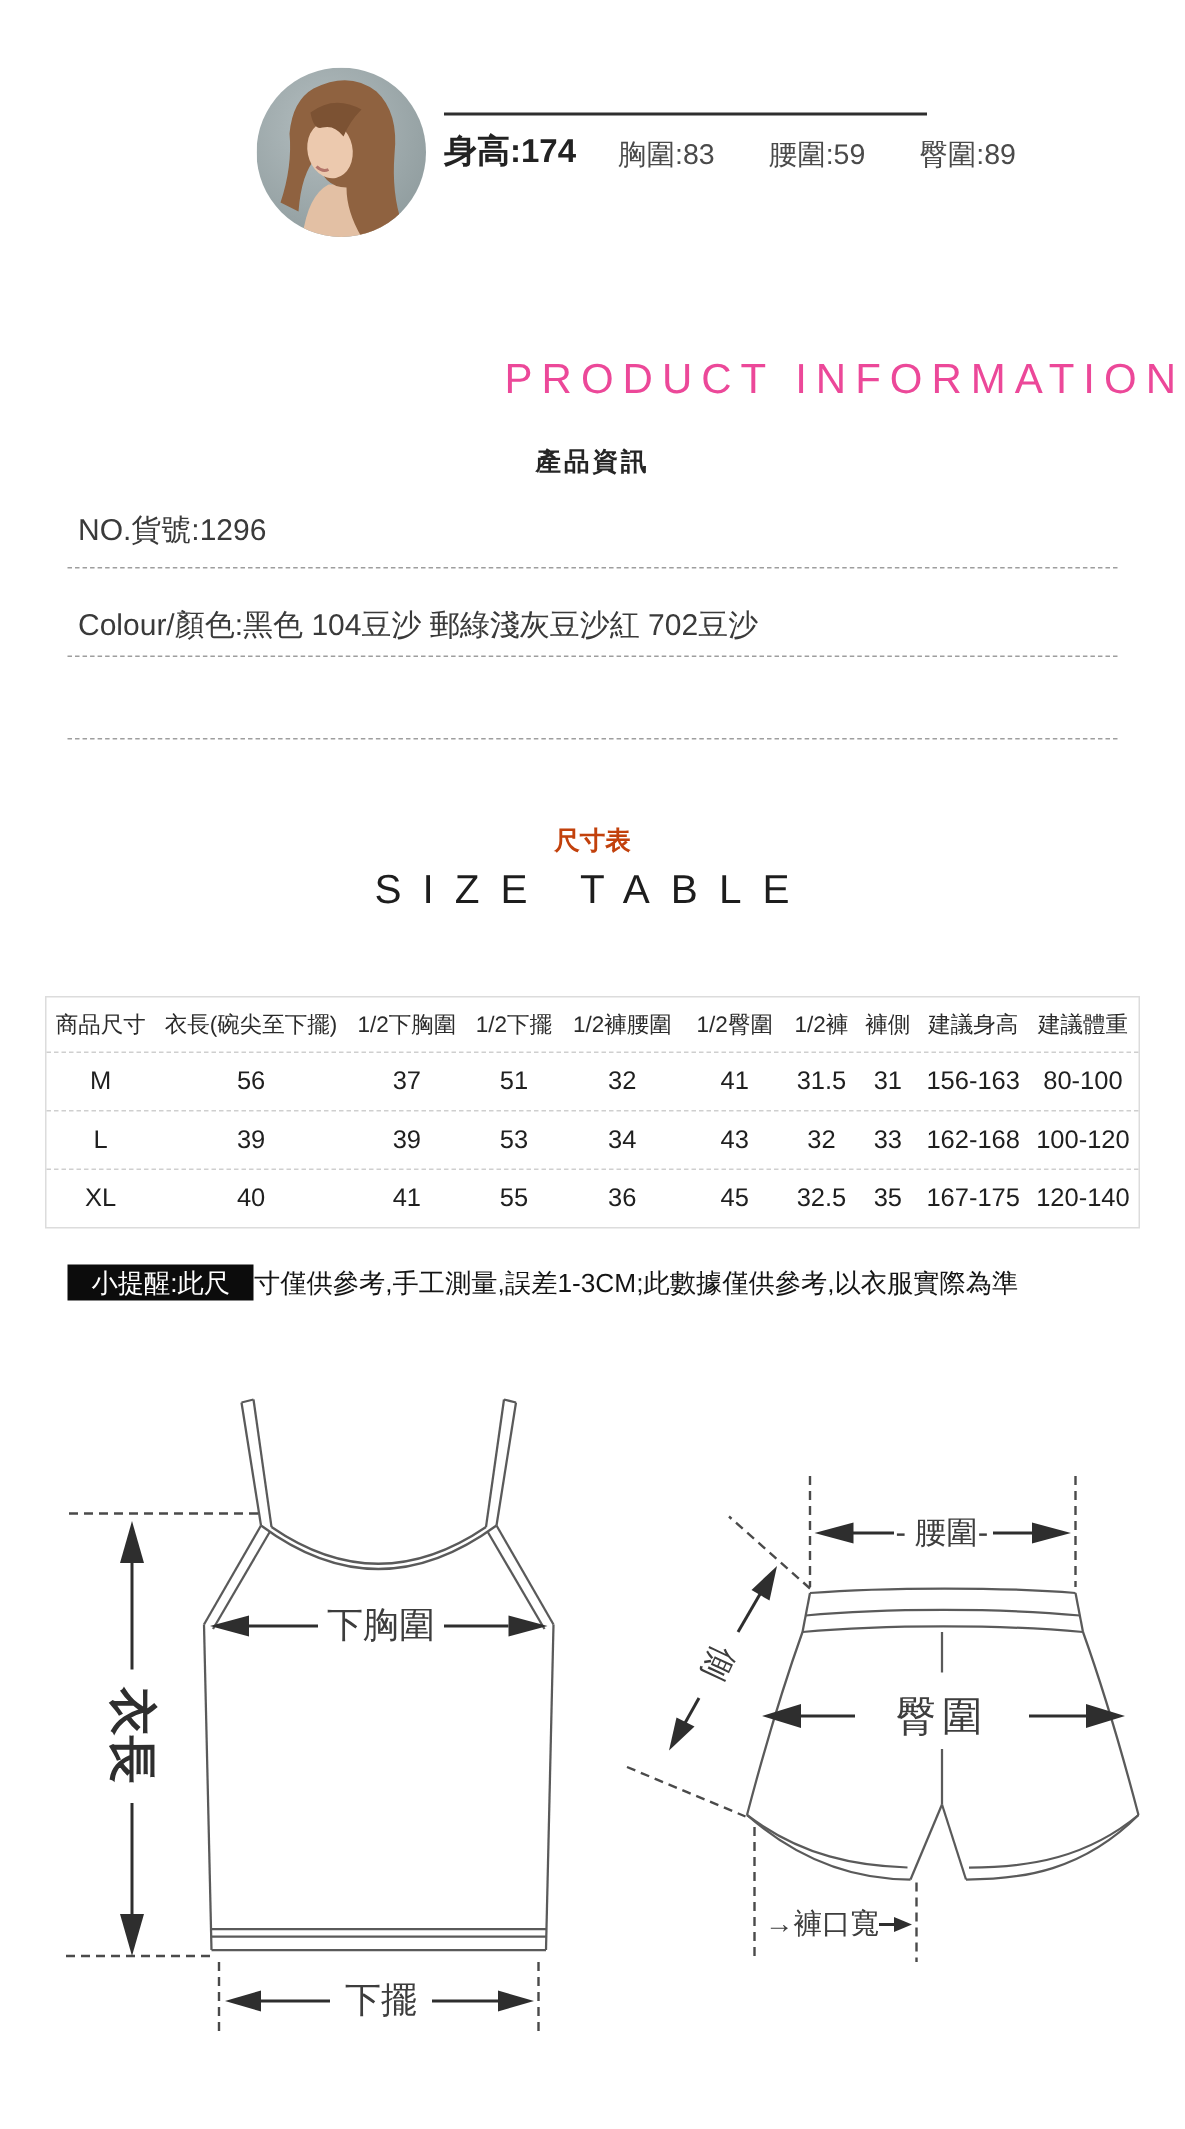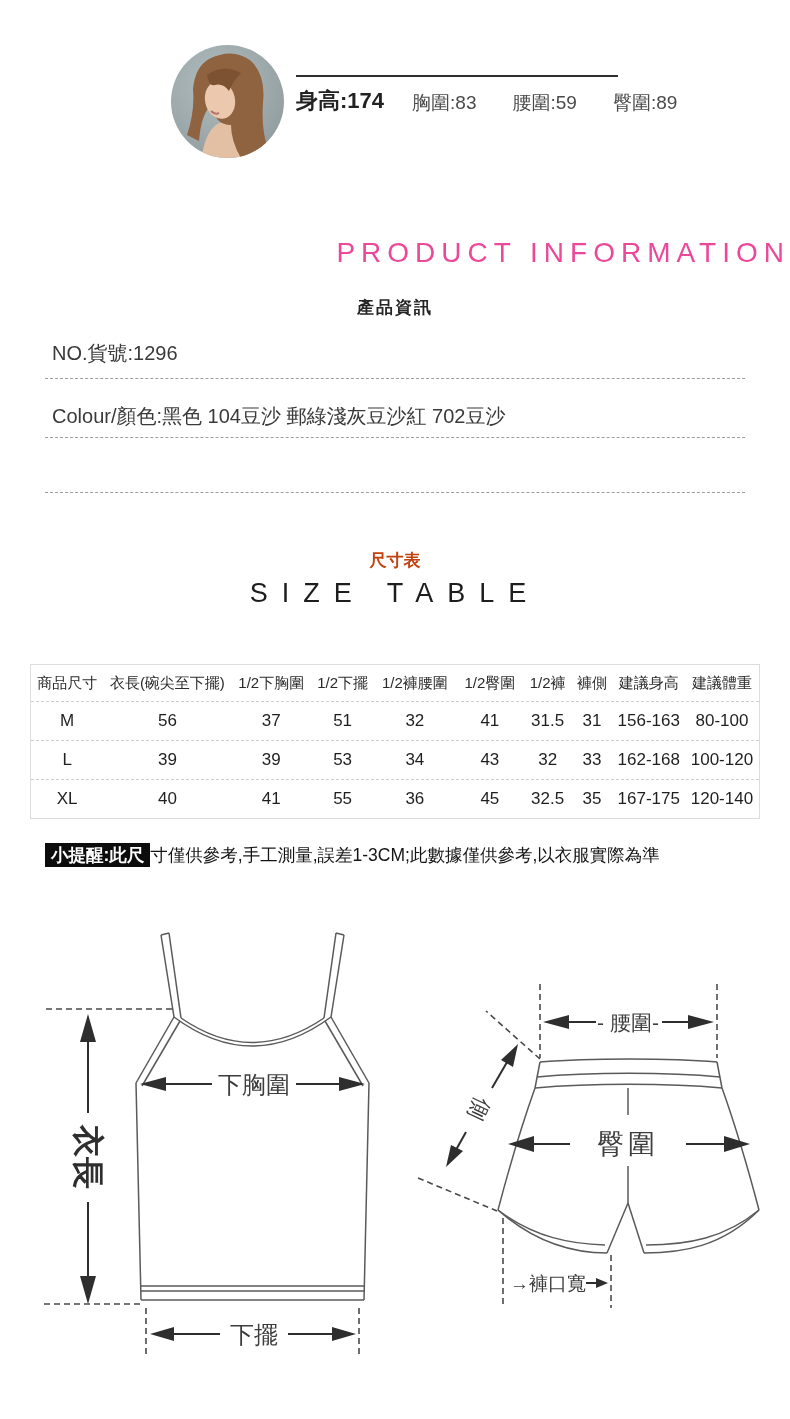--- a/index.html
+++ b/index.html
@@ -32,21 +32,21 @@
   .size-table{position:absolute;left:30px;top:652px;width:728px;border:1px solid #dcdcdc;background:#fff;margin-top:12px;}
   .t-row{display:grid;grid-template-columns:80fr 142fr 88fr 70fr 90fr 76fr 52fr 46fr 80fr 82fr;
          height:38px;align-items:center;text-align:center;}
   .t-row + .t-row{border-top:1px dashed #cfcfcf;}
   .t-head{height:36px;}
   .t-cell{white-space:nowrap;font-size:17px;color:#1f1f1f;}
   .t-head .t-cell{font-size:15px;color:#2b2b2b;}
 
   
   .note{position:absolute;left:45px;top:843px;font-size:17.5px;color:#141414;white-space:nowrap;}
-  .note-hl{background:#0c0c0c;color:#ffffff;padding:2px 6px;font-weight:bold;}
+  .note-hl{background:#0c0c0c;color:#ffffff;padding:2px 16px;}
 
   
   .diagram{position:absolute;}
   svg text{font-family:"Liberation Sans","DejaVu Sans",sans-serif;}
 </style>
 </head>
 <body>
 
 <div class="page">
 

